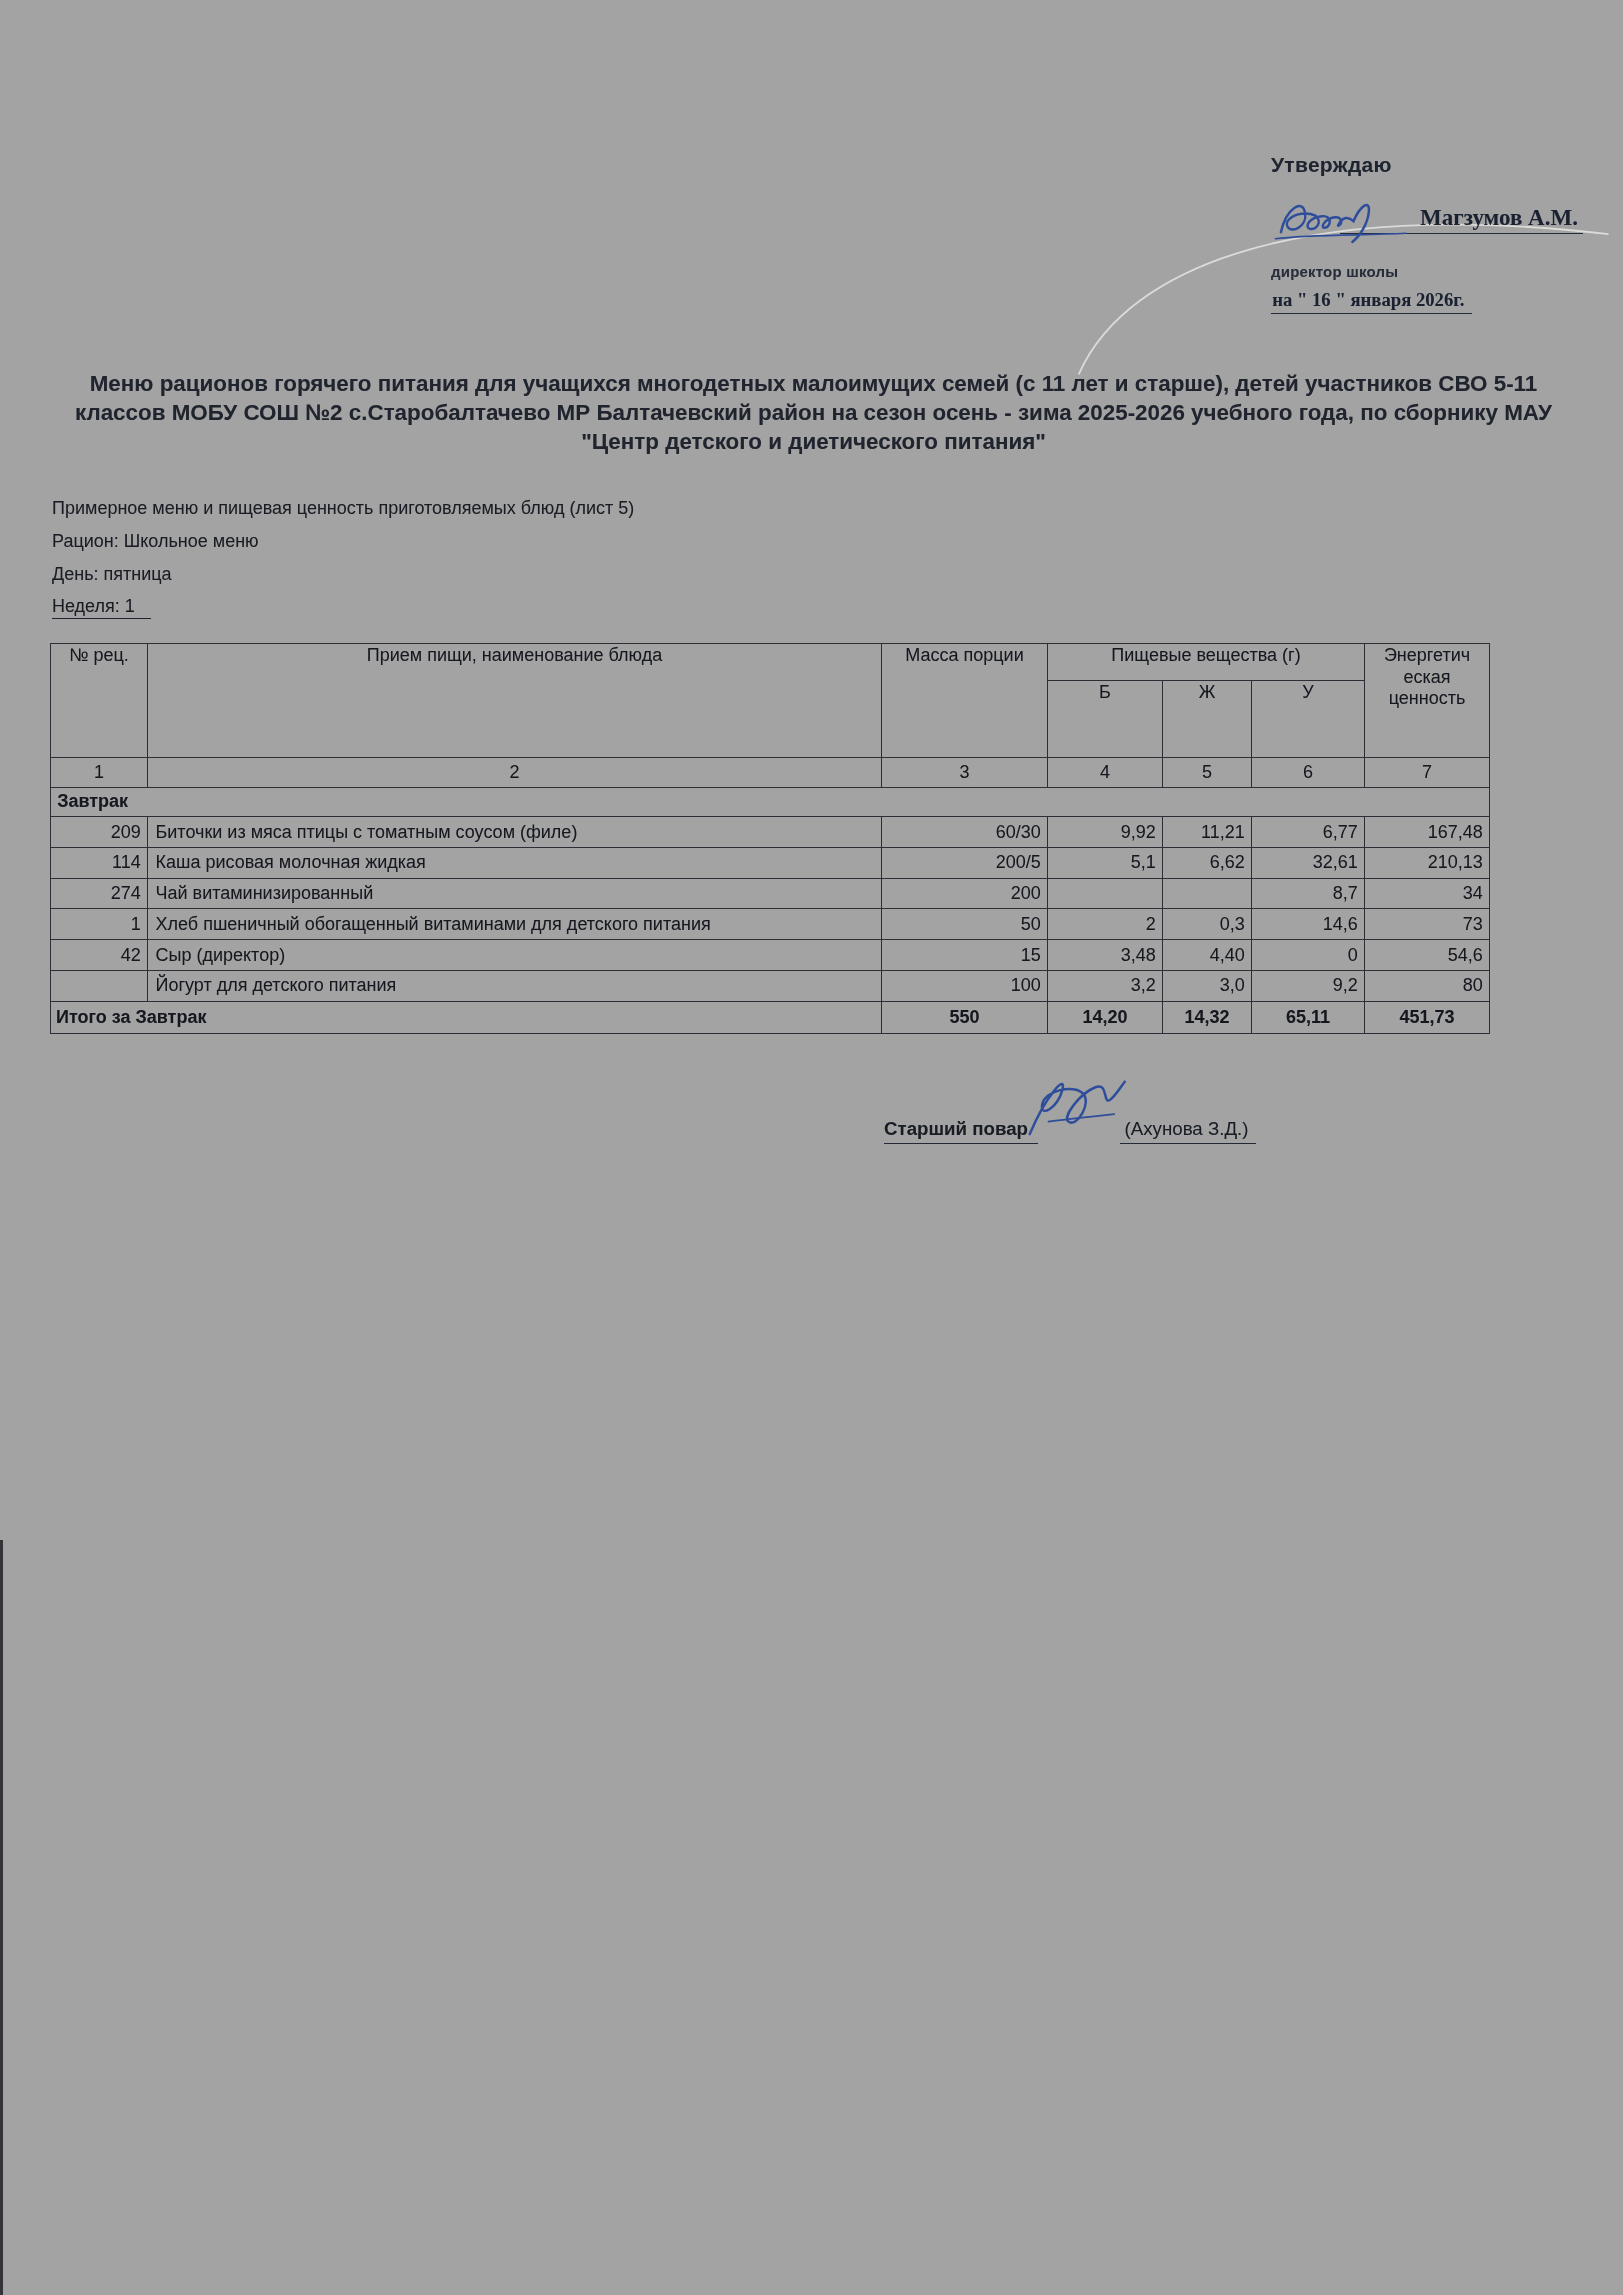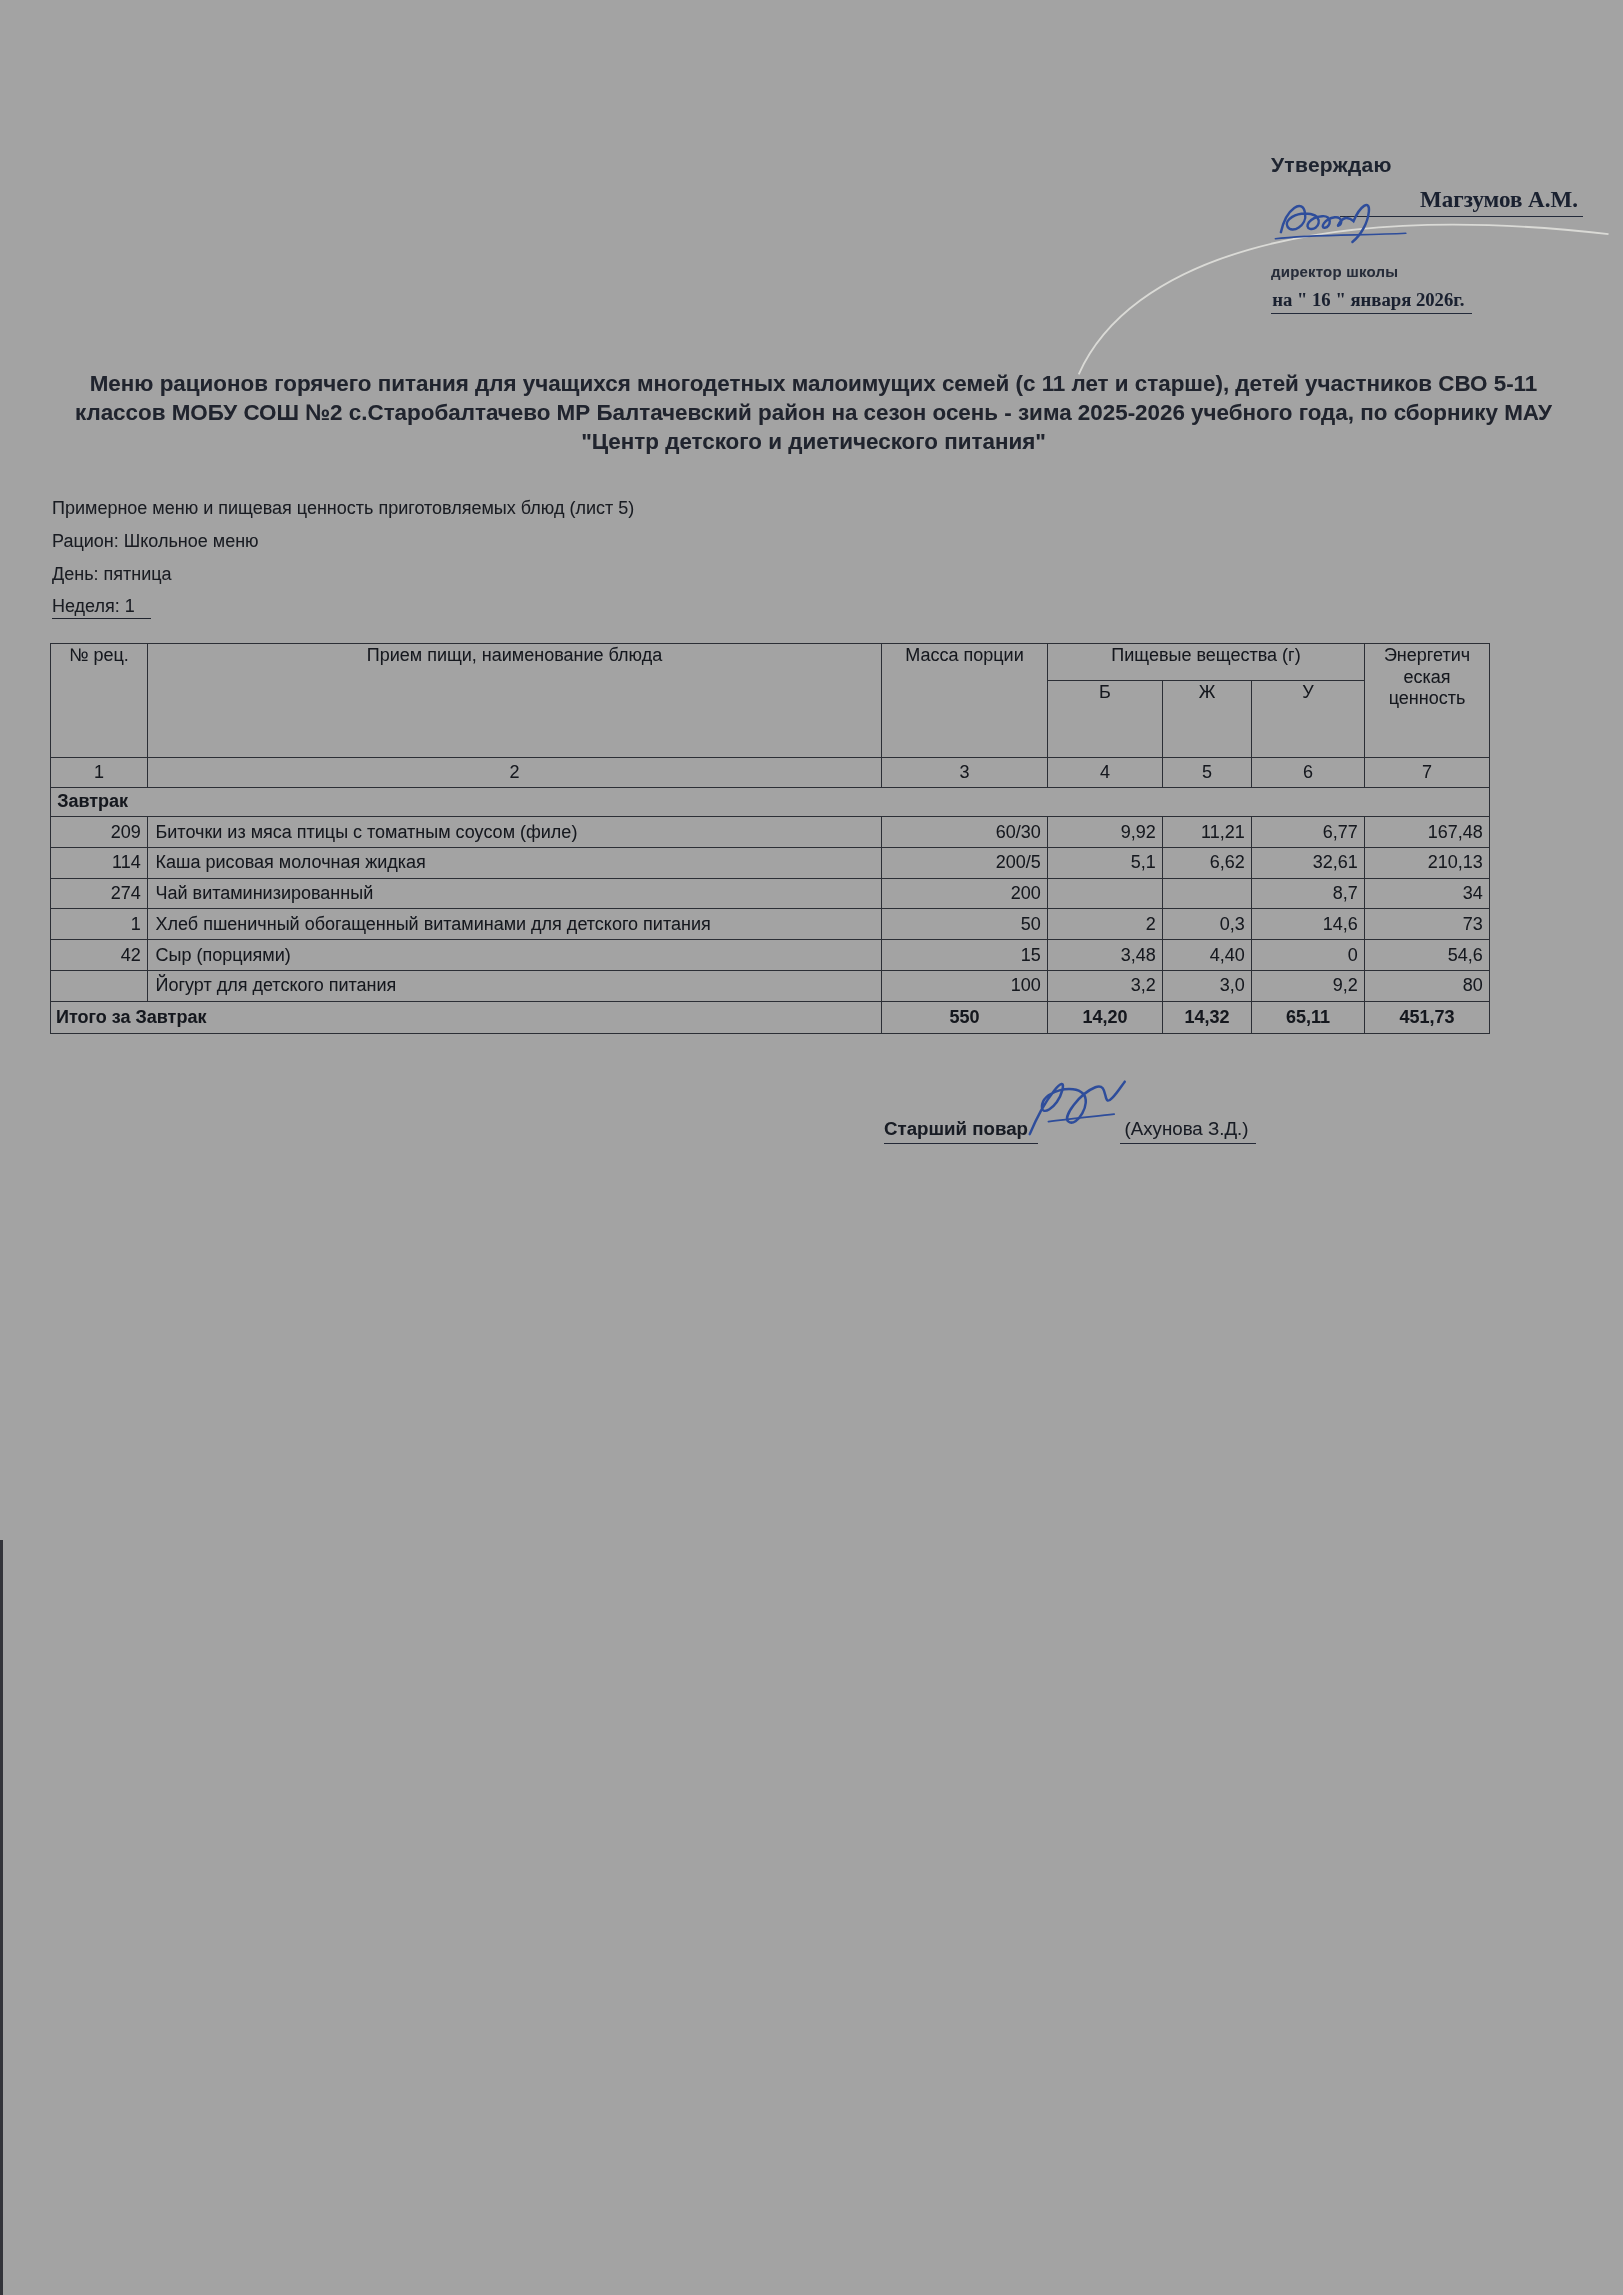--- a/index.html
+++ b/index.html
@@ -16,21 +16,21 @@
     padding-left: 33px;
   }
 
   
   .edge-line { position:absolute; left:0; top:1540px; width:3.1px; height:756px; background:#33343a; }
   .scan-curve { position:absolute; left:1060px; top:181px; width:561px; height:206px; pointer-events:none; }
 
   
   .approval { position:absolute; left:1271px; top:153px; width:349px; }
   .approve-label { font-size:21px; font-weight:700; color:#1e2430; letter-spacing:0.3px; }
-  .sig-row { margin-top:10px; display:flex; align-items:flex-start; }
+  .sig-row { margin-top:10px; display:flex; align-items:center; }
   .sig1 { width:143px; height:65px; margin-right:-74px; position:relative; z-index:2; flex:none; }
   .director-name {
     border-bottom:1.9px solid #232a3a;
     padding:0 5px 2.5px 80px;
     font-family:"Liberation Serif", serif;
     font-weight:700; font-size:23px; color:#1a2130;
     white-space:nowrap;
   }
   .director-title { margin-top:11px; font-size:15px; font-weight:700; color:#272d3a; letter-spacing:0.2px; }
   .approval-date {
@@ -175,21 +175,21 @@
       <td class="c-rec">1</td>
       <td class="c-dish">Хлеб пшеничный обогащенный витаминами для детского питания</td>
       <td>50</td>
       <td>2</td>
       <td>0,3</td>
       <td>14,6</td>
       <td>73</td>
     </tr>
     <tr class="data-row">
       <td class="c-rec">42</td>
-      <td class="c-dish">Сыр (порциями)</td>
+      <td class="c-dish">Сыр (директор)</td>
       <td>15</td>
       <td>3,48</td>
       <td>4,40</td>
       <td>0</td>
       <td>54,6</td>
     </tr>
     <tr class="data-row">
       <td class="c-rec"></td>
       <td class="c-dish">Йогурт для детского питания</td>
       <td>100</td>

